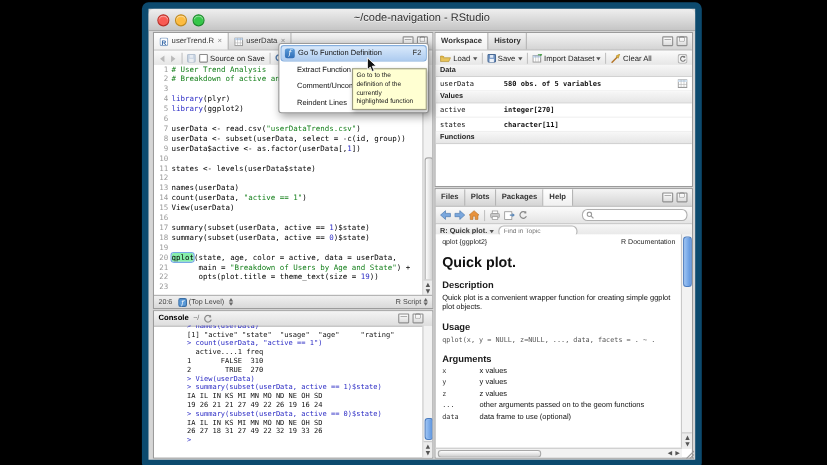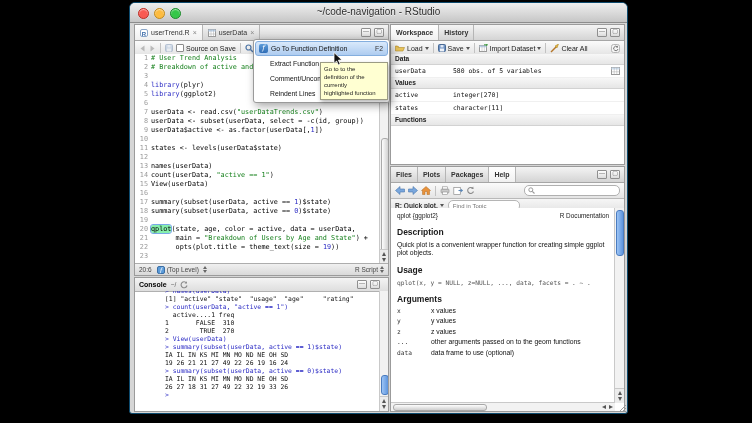--- a/index.html
+++ b/index.html
@@ -1,20 +1,20 @@
 <!DOCTYPE html>
 <html><head>
 <meta charset="utf-8">
 <style>
   html,body{margin:0;padding:0;background:#000;}
   #stage{position:relative;width:752px;height:423px;background:#000;overflow:hidden;
          font-family:"Liberation Sans",sans-serif;-webkit-font-smoothing:antialiased;}
   
   #win{position:absolute;left:129px;top:2px;width:497px;height:410px;background:#d6d6d6;
-       border:1px solid #0c4a6e;border-radius:6px 6px 3px 3px;box-shadow:0 10px 28px rgba(0,0,0,.85);}
+       border:6px solid #0c4a6e;border-radius:6px 6px 3px 3px;box-shadow:0 10px 28px rgba(0,0,0,.85);}
   #titlebar{position:absolute;left:0;top:0;right:0;height:19px;border-radius:5px 5px 0 0;
        background:linear-gradient(#efefef,#c6c6c6);border-bottom:1px solid #8d8d8d;}
   #title{position:absolute;left:0;right:0;top:3px;text-align:center;font-size:10px;color:#303030;
        text-shadow:0 1px 0 rgba(255,255,255,.6);}
   .lights{position:absolute;left:8px;top:5px;display:flex;gap:5px;}
   .light{width:9px;height:9px;border-radius:50%;box-shadow:inset 0 1px 1px rgba(255,255,255,.6);}
   .light.r{background:#f95a52;border:1px solid #ba2f27;}
   .light.y{background:#fdbc40;border:1px solid #c08a1e;}
   .light.g{background:#35c749;border:1px solid #1d8a2c;}
   
@@ -69,21 +69,21 @@
   .con-cmd{color:#2a2ac4;} .con-out{color:#111;}
   .sliver{height:4px;overflow:hidden;} .sliver div{margin-top:-4px;}
   #con-scroll{top:13px;bottom:0;}
   
   #ws-body{position:absolute;left:0;top:29px;right:0;bottom:0;background:#fff;font-size:6.6px;}
   .ws-sect{height:10px;line-height:10px;font-weight:bold;padding-left:4px;color:#222;
            background:linear-gradient(#f7f7f7,#e6e6e6);border-bottom:1px solid #d2d2d2;}
   .ws-row{display:flex;align-items:center;height:12px;border-bottom:1px solid #f0f0f0;
           font-family:"DejaVu Sans Mono",monospace;font-size:6.4px;color:#111;}
   .ws-name{width:58px;padding-left:4px;flex:none;}
-  .ws-val{flex:1;}
+  .ws-val{flex:1;font-weight:bold;}
   
   #help-nav{height:13px;background:linear-gradient(#f6f6f6,#e3e3e3);border-bottom:1px solid #bbb;
             display:flex;align-items:center;gap:4px;padding:0 4px;font-size:6.6px;font-weight:bold;color:#333;}
   .pill-input{height:9px;border:1px solid #b5b5b5;border-radius:5px;background:#fff;font-size:6px;
               color:#aaa;padding:0 4px;font-family:"Liberation Sans",sans-serif;}
   #help-search{margin-left:auto;width:88px;height:9px;border:1px solid #b0b0b0;border-radius:5px;background:#fff;
                display:flex;align-items:center;gap:2px;padding:0 3px;}
   #help-body{position:absolute;left:0;top:41px;right:9px;bottom:8px;overflow:hidden;background:#fff;
              padding:4px 6px;font-size:6.8px;color:#111;}
   .help-meta{display:flex;justify-content:space-between;font-size:6.4px;color:#222;}
@@ -407,20 +407,21 @@
           <span>R: Quick plot.</span>
           <span class="caret"></span>
         </span>
         <input class="pill-input" style="width: 62px;" placeholder="Find in Topic">
       </div>
       <div id="help-body">
         <div class="help-meta">
           <span>qplot {ggplot2}</span>
           <span>R Documentation</span>
         </div>
+        <div id="help-title">Quick plot.</div>
         <div class="help-h2">Description</div>
         <div class="help-p">Quick plot is a convenient wrapper function for creating simple ggplot plot objects.</div>
         <div class="help-h2">Usage</div>
         <div class="help-code">qplot(x, y = NULL, z=NULL, ..., data, facets = . ~ .</div>
         <div class="help-h2">Arguments</div>
         <div id="args">
             <div class="arg-row">
               <span class="arg-k">x</span>
               <span>x values</span>
             </div>

